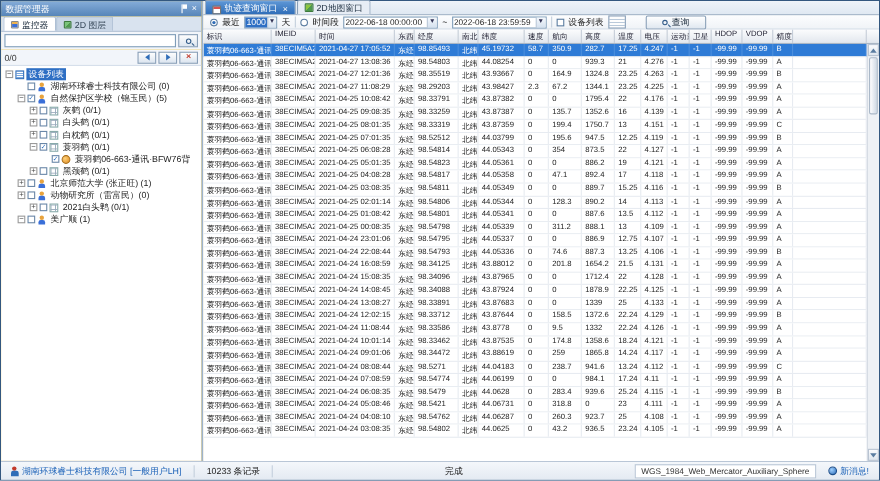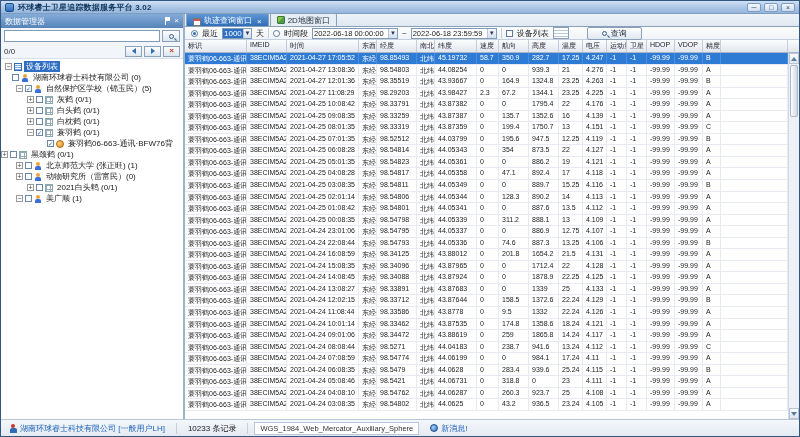--- a/index.html
+++ b/index.html
@@ -115,41 +115,42 @@
   .state-seg { flex:1; justify-content:center; display:flex; }
   .proj-box { border:1px solid #b9c6d6; background:#fff; padding:1px 5px; font-size:7.5px; color:#333; }
   .msg-icon { width:8px; height:8px; border-radius:50%; background:radial-gradient(circle at 35% 35%,#9fd0ff,#2f6db8); border:1px solid #1d4e8a; }
   .msg-text { color:#1c62b8; }
 </style>
 </head>
 <body>
 
 <div class="window">
 
-  <div class="titlebar">
-    <div class="app-icon"></div>
-    <div class="title-text">环球睿士卫星追踪数据服务平台 3.02</div>
-    <div class="win-btns">
-      <div class="win-btn">─</div>
-      <div class="win-btn">□</div>
-      <div class="win-btn">×</div>
-    </div>
-  </div>
 
 
   <div class="main-split">
 
     <div class="left-panel">
       <div class="panel-caption">
         <span>数据管理器</span>
         <span class="cap-btns">
           <span class="pin-icon"></span>
           <span class="cap-x">×</span>
         </span>
       </div>
+      <div class="left-tabs" id="left-tabs">
+          <div class="left-tab active">
+            <span class="ltab-icon monitor"></span>
+            <span>监控器</span>
+          </div>
+          <div class="left-tab">
+            <span class="ltab-icon layers"></span>
+            <span>2D 图层</span>
+          </div>
+        </div>
       <div class="search-row">
         <input class="search-input" placeholder="" style="">
         <div class="search-btn">
             <span class="mag"></span>
           </div>
       </div>
       <div class="nav-row">
         <span class="nav-count">0/0</span>
         <div class="nav-btn">
             <span class="tri-left"></span>
@@ -160,21 +161,21 @@
         <div class="nav-btn">
             <span class="nav-x">×</span>
           </div>
       </div>
       <div class="tree" id="tree">
           <div class="tree-row selected" style="padding-left: 4px;">
             <span class="expander">−</span>
             <span class="tree-icon ti-list"></span>
             <span class="tree-label">设备列表</span>
           </div>
-          <div class="tree-row" style="padding-left: 2px;">
+          <div class="tree-row" style="padding-left: 15px;">
             <span class="exp-spacer"></span>
             <span class="cbx"></span>
             <span class="tree-icon ti-person"></span>
             <span class="tree-label">湖南环球睿士科技有限公司 (0)</span>
           </div>
           <div class="tree-row" style="padding-left: 15px;">
             <span class="expander">−</span>
             <span class="cbx">✓</span>
             <span class="tree-icon ti-person"></span>
             <span class="tree-label">自然保护区学校（锦玉民）(5)</span>
@@ -202,21 +203,21 @@
             <span class="cbx">✓</span>
             <span class="tree-icon ti-grid"></span>
             <span class="tree-label">蓑羽鹤 (0/1)</span>
           </div>
           <div class="tree-row" style="padding-left: 37px;">
             <span class="exp-spacer"></span>
             <span class="cbx">✓</span>
             <span class="tree-icon ti-device"></span>
             <span class="tree-label">蓑羽鹤06-663-通讯·BFW76背</span>
           </div>
-          <div class="tree-row" style=" align-items: center;">
+          <div class="tree-row" style="padding-left: 26px; align-items: center;">
             <span class="expander">+</span>
             <span class="cbx"></span>
             <span class="tree-icon ti-grid"></span>
             <span class="tree-label">黑颈鹤 (0/1)</span>
           </div>
           <div class="tree-row" style="padding-left: 15px;">
             <span class="expander">+</span>
             <span class="cbx"></span>
             <span class="tree-icon ti-person"></span>
             <span class="tree-label">北京师范大学 (张正旺) (1)</span>
@@ -944,20 +945,21 @@
   </div>
 
   <div class="statusbar">
     <span class="sb-seg">
       <span class="user-icon"></span>
       <span class="company-text">湖南环球睿士科技有限公司 [一般用户LH]</span>
     </span>
     <span class="sb-div"></span>
     <span class="sb-seg">10233 条记录</span>
     <span class="sb-div"></span>
+    <span class="sb-seg state-seg">完成</span>
     <span class="proj-box">WGS_1984_Web_Mercator_Auxiliary_Sphere</span>
     <span class="sb-seg">
       <span class="msg-icon"></span>
       <span class="msg-text">新消息!</span>
     </span>
   </div>
 
 </div>
 
 </body></html>

